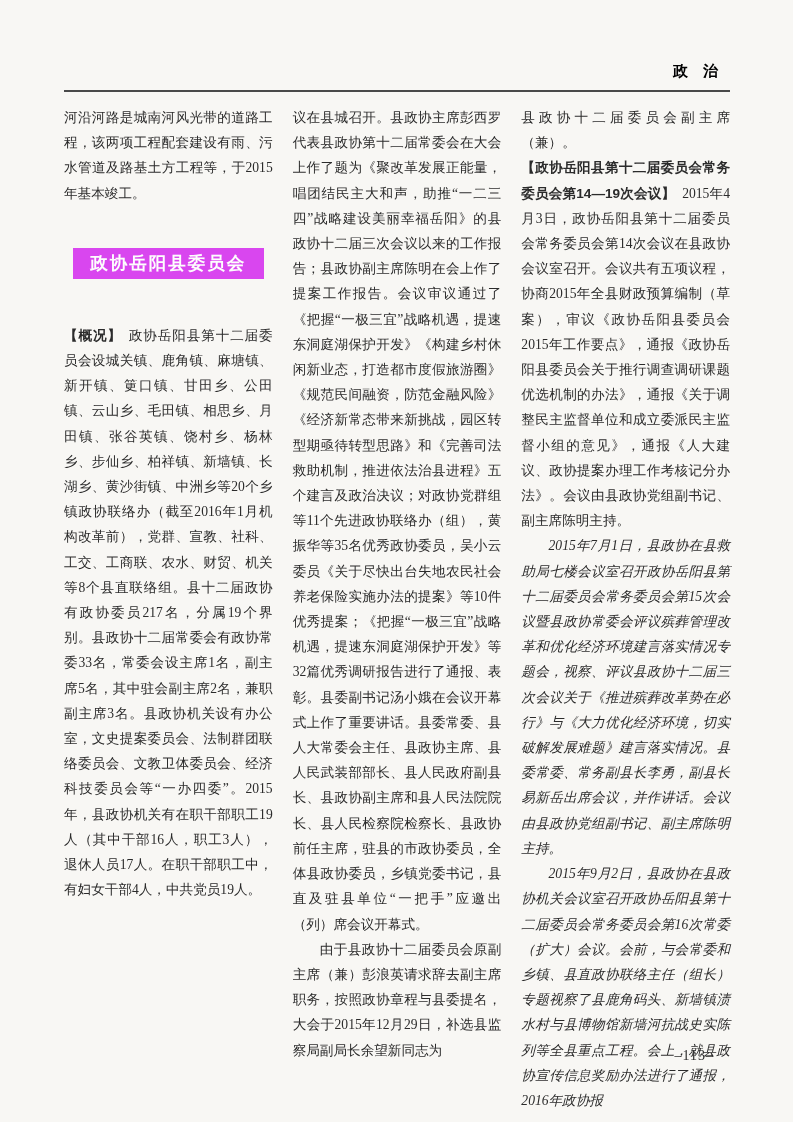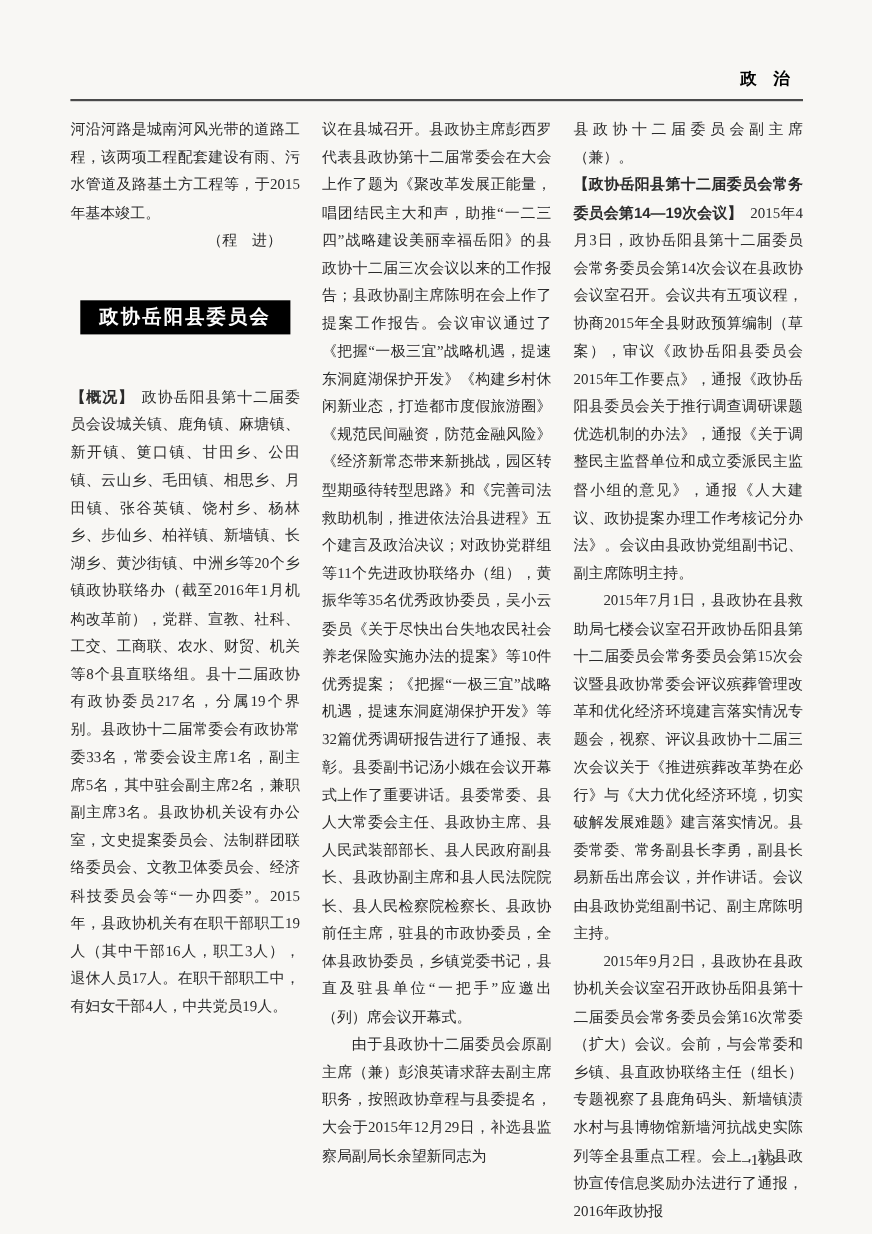--- a/index.html
+++ b/index.html
@@ -44,39 +44,39 @@
     line-height: 25.2px;
     text-align: justify;
   }
   p.para { margin: 0; }
   .indent { text-indent: 2em; }
   .attribution {
     text-align: right;
     padding-right: 1.2em;
   }
   .section-box {
-    background: #000000;
+    background: #d946ef;
     color: #fdfdfd;
     text-align: center;
     margin: 42px 9px 44px 9px;
     height: 31px;
     line-height: 31px;
     font-family: "Liberation Sans", "DejaVu Sans", sans-serif;
     font-weight: bold;
     font-size: 17.5px;
     letter-spacing: 2px;
   }
   .entry-label {
     font-family: "Liberation Sans", "DejaVu Sans", sans-serif;
     font-weight: bold;
     margin-right: 7px;
   }
   .entry-gap { margin-top: 26px; }
   .entry-gap-sm { margin-top: 10px; }
-  .para-gap-xs { margin-top: 3px; }
+  .para-gap-xs { margin-top: 3px; font-style: italic; }
   .page-number {
     position: absolute;
     right: 79px;
     top: 1048px;
     font-size: 14px;
     letter-spacing: 1px;
     color: #2b2b2b;
   }
 </style>
 </head>
@@ -86,21 +86,20 @@
 
   <div class="header-row">
     <span class="header-title">政　治</span>
   </div>
   <div class="header-rule"></div>
 
   <div class="columns">
 
     <div class="col">
       <p class="para">河沿河路是城南河风光带的道路工程，该两项工程配套建设有雨、污水管道及路基土方工程等，于2015年基本竣工。</p>
-      <p class="para attribution">（程　进）</p>
       <div class="section-box">
         <span>政协岳阳县委员会</span>
       </div>
       <p class="para entry"><span class="entry-label">【概况】</span><span>政协岳阳县第十二届委员会设城关镇、鹿角镇、麻塘镇、新开镇、筻口镇、甘田乡、公田镇、云山乡、毛田镇、相思乡、月田镇、张谷英镇、饶村乡、杨林乡、步仙乡、柏祥镇、新墙镇、长湖乡、黄沙街镇、中洲乡等20个乡镇政协联络办（截至2016年1月机构改革前），党群、宣教、社科、工交、工商联、农水、财贸、机关等8个县直联络组。县十二届政协有政协委员217名，分属19个界别。县政协十二届常委会有政协常委33名，常委会设主席1名，副主席5名，其中驻会副主席2名，兼职副主席3名。县政协机关设有办公室，文史提案委员会、法制群团联络委员会、文教卫体委员会、经济科技委员会等“一办四委”。2015年，县政协机关有在职干部职工19人（其中干部16人，职工3人），退休人员17人。在职干部职工中，有妇女干部4人，中共党员19人。</span></p>
     </div>
 
     <div class="col">
       <p class="para">议在县城召开。县政协主席彭西罗代表县政协第十二届常委会在大会上作了题为《聚改革发展正能量，唱团结民主大和声，助推“一二三四”战略建设美丽幸福岳阳》的县政协十二届三次会议以来的工作报告；县政协副主席陈明在会上作了提案工作报告。会议审议通过了《把握“一极三宜”战略机遇，提速东洞庭湖保护开发》《构建乡村休闲新业态，打造都市度假旅游圈》《规范民间融资，防范金融风险》《经济新常态带来新挑战，园区转型期亟待转型思路》和《完善司法救助机制，推进依法治县进程》五个建言及政治决议；对政协党群组等11个先进政协联络办（组），黄振华等35名优秀政协委员，吴小云委员《关于尽快出台失地农民社会养老保险实施办法的提案》等10件优秀提案；《把握“一极三宜”战略机遇，提速东洞庭湖保护开发》等32篇优秀调研报告进行了通报、表彰。县委副书记汤小娥在会议开幕式上作了重要讲话。县委常委、县人大常委会主任、县政协主席、县人民武装部部长、县人民政府副县长、县政协副主席和县人民法院院长、县人民检察院检察长、县政协前任主席，驻县的市政协委员，全体县政协委员，乡镇党委书记，县直及驻县单位“一把手”应邀出（列）席会议开幕式。</p>
       <p class="para indent">由于县政协十二届委员会原副主席（兼）彭浪英请求辞去副主席职务，按照政协章程与县委提名，大会于2015年12月29日，补选县监察局副局长余望新同志为</p>
     </div>

